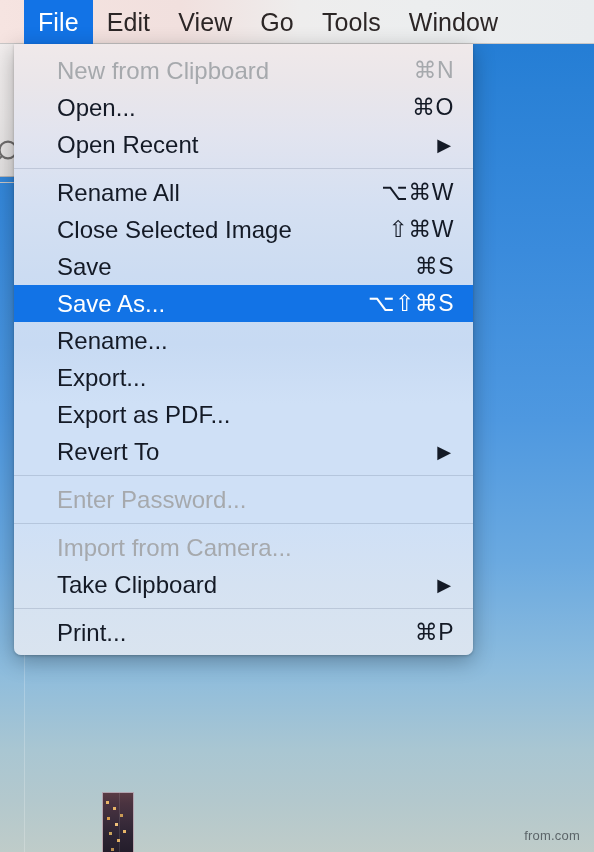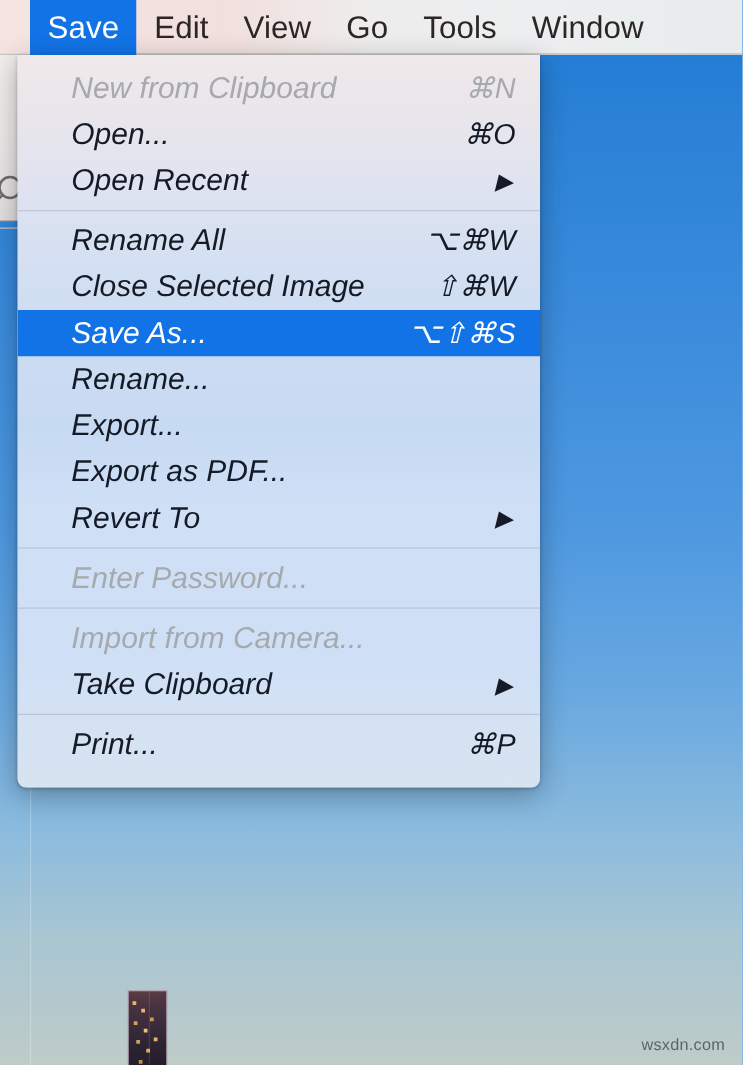--- a/index.html
+++ b/index.html
@@ -148,21 +148,21 @@
   .menubar-item.active {
     background: #1273e6;
     color: #ffffff;
   }
 
   
   .menu {
     position: absolute;
     left: 14px;
     top: 44px;
-    width: 418px;
+    width: 459px;
     border-radius: 7px;
     border-top-left-radius: 0;
     border-top-right-radius: 0;
     background:
       linear-gradient(to bottom,
         #f0e9ea 0px,
         #eae6ea 40px,
         #e2e4ef 90px,
         #d5e0f2 160px,
         #ccdcf2 230px,
@@ -170,22 +170,21 @@
         #cfe0f6 360px,
         #cfe0f6 480px,
         #d5e2f2 540px,
         #dae4ef 620px,
         #dde5ee 700px,
         #dfe6ee 760px);
     box-shadow:
       0 6px 22px rgba(0,0,0,0.30),
       0 1px 3px rgba(0,0,0,0.22);
     overflow: hidden;
-    padding-bottom: 16px;
-    font-style: italic;
+    padding-bottom: 4px;
   }
 
   .menu-item {
     position: relative;
     height: 37px;
     display: flex;
     align-items: center;
     padding: 0 15px 0 43px;
     box-sizing: border-box;
     font-size: 24px;
@@ -254,21 +253,21 @@
         <circle cx="20" cy="13" r="8.4"></circle>
         <line x1="14" y1="19" x2="6" y2="27" stroke-linecap="round"></line>
       </svg>
     </div>
   </div>
 
   <div class="thumb"></div>
 
   <div class="menubar">
     <div class="menubar-item active">
-        <span>Save</span>
+        <span>File</span>
       </div>
     <div class="menubar-item">
         <span>Edit</span>
       </div>
     <div class="menubar-item">
         <span>View</span>
       </div>
     <div class="menubar-item">
         <span>Go</span>
       </div>
@@ -296,20 +295,24 @@
       </div>
       <div class="menu-sep"></div>
       <div class="menu-item">
         <span class="label">Rename All</span>
         <span class="shortcut">⌥⌘W</span>
       </div>
       <div class="menu-item">
         <span class="label">Close Selected Image</span>
         <span class="shortcut">⇧⌘W</span>
       </div>
+      <div class="menu-item">
+        <span class="label">Save</span>
+        <span class="shortcut">⌘S</span>
+      </div>
       <div class="menu-item selected">
         <span class="label">Save As...</span>
         <span class="shortcut">⌥⇧⌘S</span>
       </div>
       <div class="menu-item">
         <span class="label">Rename...</span>
       </div>
       <div class="menu-item">
         <span class="label">Export...</span>
       </div>
@@ -332,15 +335,15 @@
         <span class="label">Take Clipboard</span>
         <span class="submenu-arrow">▶</span>
       </div>
       <div class="menu-sep"></div>
       <div class="menu-item">
         <span class="label">Print...</span>
         <span class="shortcut">⌘P</span>
       </div>
     </div>
 
-  <div class="watermark">wsxdn.com</div>
+  <div class="watermark">from.com</div>
 
 </div>
 
 </body></html>

